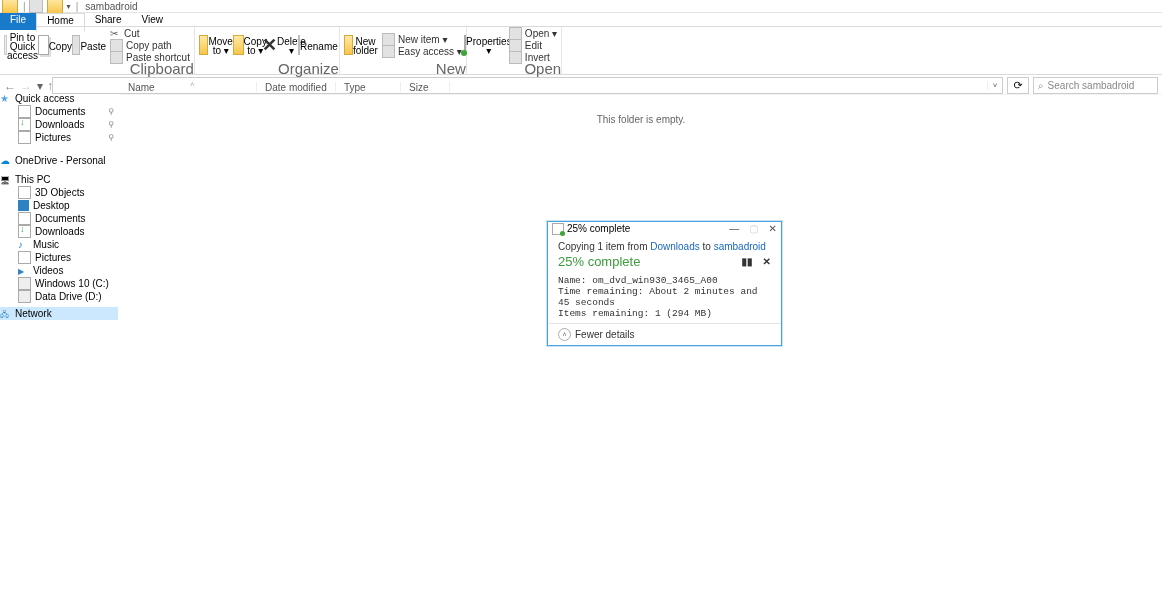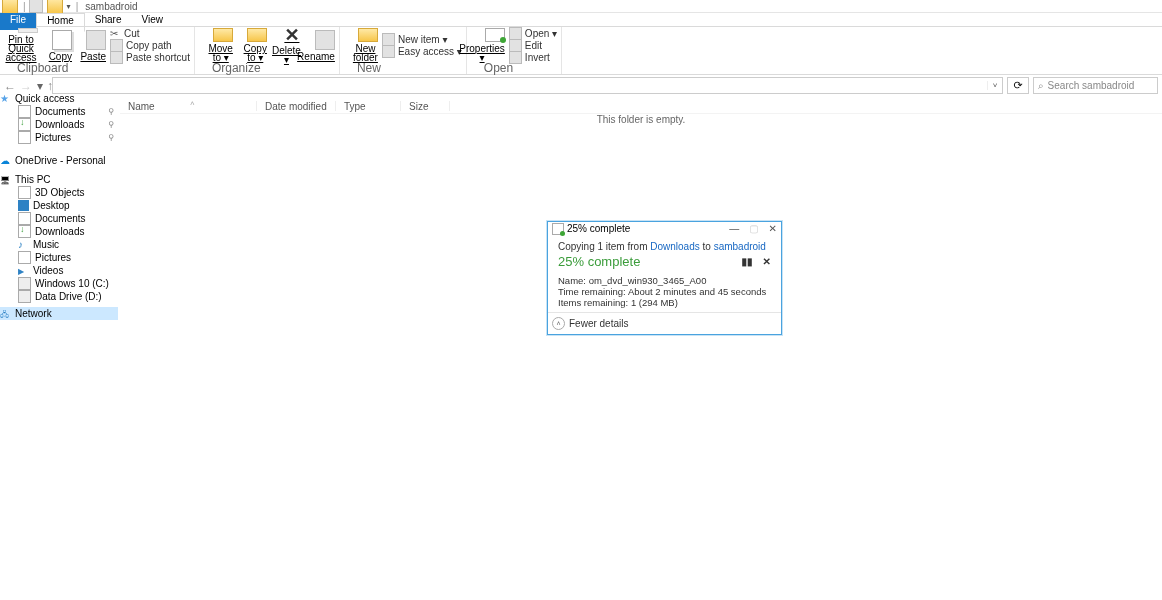--- a/index.html
+++ b/index.html
@@ -15,22 +15,22 @@
   
   .ribbon-tabs { display:flex; height:13px; align-items:stretch; border-bottom:1px solid #dadada; }
   .ribbon-tab { padding:0 10px; line-height:13px; font-size:10px; height:17px; cursor:default; }
   .ribbon-tab.file { background:#1979ca; color:#fff; }
   .ribbon-tab.active { border:1px solid #dadada; border-bottom:1px solid #fff; margin-bottom:-1px; }
 
   
   .ribbon { display:flex; height:47px; border-bottom:1px solid #dadada; background:#fff; font-size:10px; }
   .group { border-right:1px solid #e5e5e5; display:flex; flex-direction:column; }
   .group-body { flex:1; display:flex; align-items:center; padding:0 4px; }
-  .group-label { text-align:left; font-size:12px; color:#666; height:11px; line-height:11px;margin-left:17px; }
-  .bigbtn { display:flex; flex-direction:column; align-items:flex-end; justify-content:center; width:34px; height:34px; text-align:center;text-decoration:underline; }
+  .group-label { text-align:right; font-size:15px; color:#666; height:11px; line-height:11px;margin-left:17px; }
+  .bigbtn { display:flex; flex-direction:row; align-items:center; justify-content:center; width:34px; height:34px; text-align:center; }
   .bigbtn .ico { width:18px; height:18px; }
   .bigbtn .lbl { font-size:10px; line-height:9px; margin-top:2px; }
   .smallbtn { display:flex; align-items:center; height:12px; font-size:10px; color:#333; white-space:nowrap; }
   .smallbtn .ico { width:11px; height:11px; margin-right:3px; }
   .col { display:flex; flex-direction:column; justify-content:center; }
   .ico-generic { background:#e2e2e2; border:1px solid #bbb; }
   .ico-folder { background:linear-gradient(#ffe9a6,#f7c64a); border:1px solid #d7a93a; }
   .ico-x { font-size:18px; line-height:18px; text-align:center; color:#333; font-weight:bold; }
   .ico-copy { border:1px solid #aaa; background:#fff; box-shadow:2px 2px 0 #ddd; }
   .ico-pin { background:#eee; border:1px solid #ccc; }
@@ -43,21 +43,21 @@
   .nav-arrows { display:flex; align-items:center; gap:4px; color:#888; width:44px; }
   .nav-arrows span { font-size:12px; }
   .addr { flex:1; border:1px solid #ccc; height:15px; display:flex; align-items:center; }
   .addr-space { flex:1; }
   .addr-drop { width:14px; text-align:center; color:#555; border-left:1px solid #eee; font-size:8px; }
   .addr-ref { width:20px; border:1px solid #ccc; height:15px; display:flex; align-items:center; justify-content:center; font-size:11px; }
   .search { width:115px; border:1px solid #ccc; height:15px; display:flex; align-items:center; padding:0 4px; color:#888; font-size:10px; }
   .search .mag { margin-right:4px; font-size:10px; }
 
   
-  .cols-header { position:absolute; left:120px; right:0; top:99px; height:14px; display:flex; align-items:center; color:#555; font-size:10px; border-bottom:1px solid #f3f3f3; }
+  .cols-header { position:absolute; left:120px; right:0; top:80px; height:14px; display:flex; align-items:center; color:#555; font-size:10px; border-bottom:1px solid #f3f3f3; }
   .cols-header .col-h { padding-left:8px; }
   .cols-header .sort { position:absolute; left:70px; top:-2px; color:#aaa; font-size:8px; }
   .cols-header .sep-v { border-right:1px solid #eee; height:10px; }
 
   
   .tree { position:absolute; left:0; top:92px; bottom:0; width:118px; overflow:hidden; font-size:10px; }
   .tree-item { display:flex; align-items:center; height:13px; padding-left:0; }
   .tree-item.indent { padding-left:18px; }
   .tree-item.active { background:#cce8ff; }
   .pin { margin-left:auto; margin-right:4px; color:#888; font-size:8px; }
@@ -89,22 +89,22 @@
   .copy-line { font-size:10px; color:#333; }
   .copy-line .link { color:#1868c3; }
   .percent { font-size:13px; color:#3b9c3b; margin-top:2px; display:flex; align-items:center; }
   .percent .pctbtns { margin-left:auto; display:flex; gap:10px; font-size:10px; color:#333; font-weight:bold; }
   .graph { margin-top:4px; height:40px; border:1px solid #d4d4d4; position:relative; overflow:hidden; }
   .graph .fill { position:absolute; left:0; top:0; bottom:0; width:26%; background:#a4df8f; }
   .graph svg { position:absolute; left:0; top:0; }
   .graph .speed { position:absolute; right:4px; top:15px; font-size:9px; color:#555; }
   .graph .hline { position:absolute; left:0; right:0; top:17px; height:1px; background:#bbb; }
   .graph .vline { position:absolute; top:0; bottom:0; width:1px; background:#eee; }
-  .details { margin-top:6px; font-size:9.5px; color:#333; line-height:11px; }
-  .dlg-footer { border-top:1px solid #e5e5e5; padding:4px 4px; display:flex; align-items:center; }
+  .details { margin-top:6px; font-size:9.5px; color:#333; line-height:11px;font-family:Liberation Mono, monospace; }
+  .dlg-footer { border-top:1px solid #e5e5e5; padding:4px 10px; display:flex; align-items:center; }
   .fewer { display:flex; align-items:center; font-size:10px; color:#333; }
   .fewer .circ { width:11px; height:11px; border:1px solid #aaa; border-radius:50%; margin-right:4px; display:flex; align-items:center; justify-content:center; font-size:7px; color:#666; }
 </style>
 </head>
 <body>
 
 <div class="window">
 
   <div class="titlebar">
     <span class="tiny-icon"></span>

